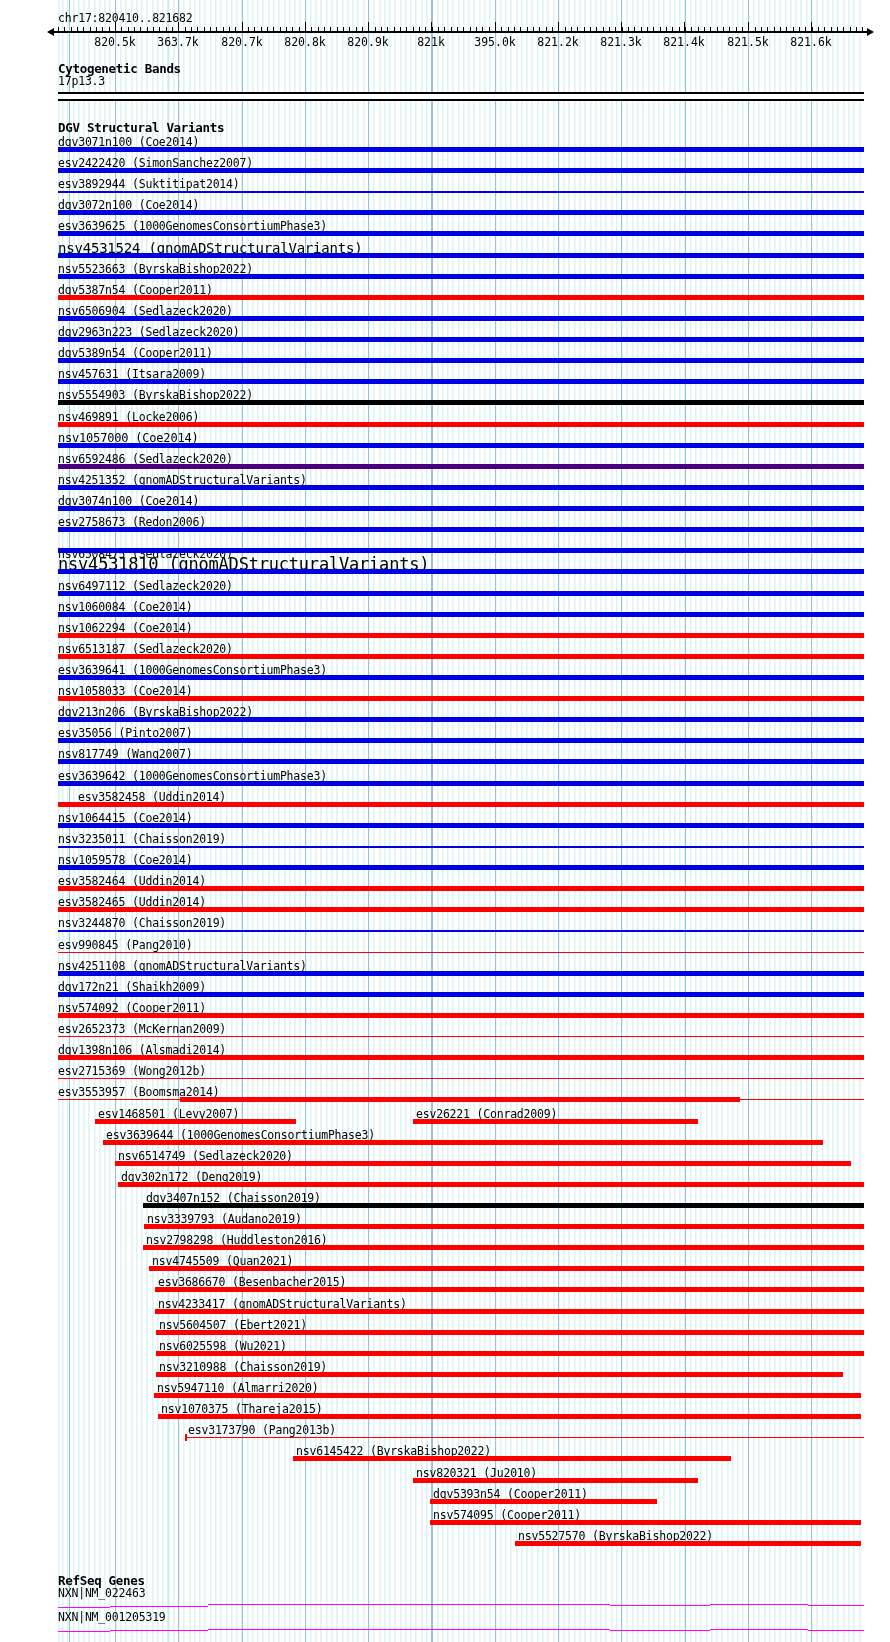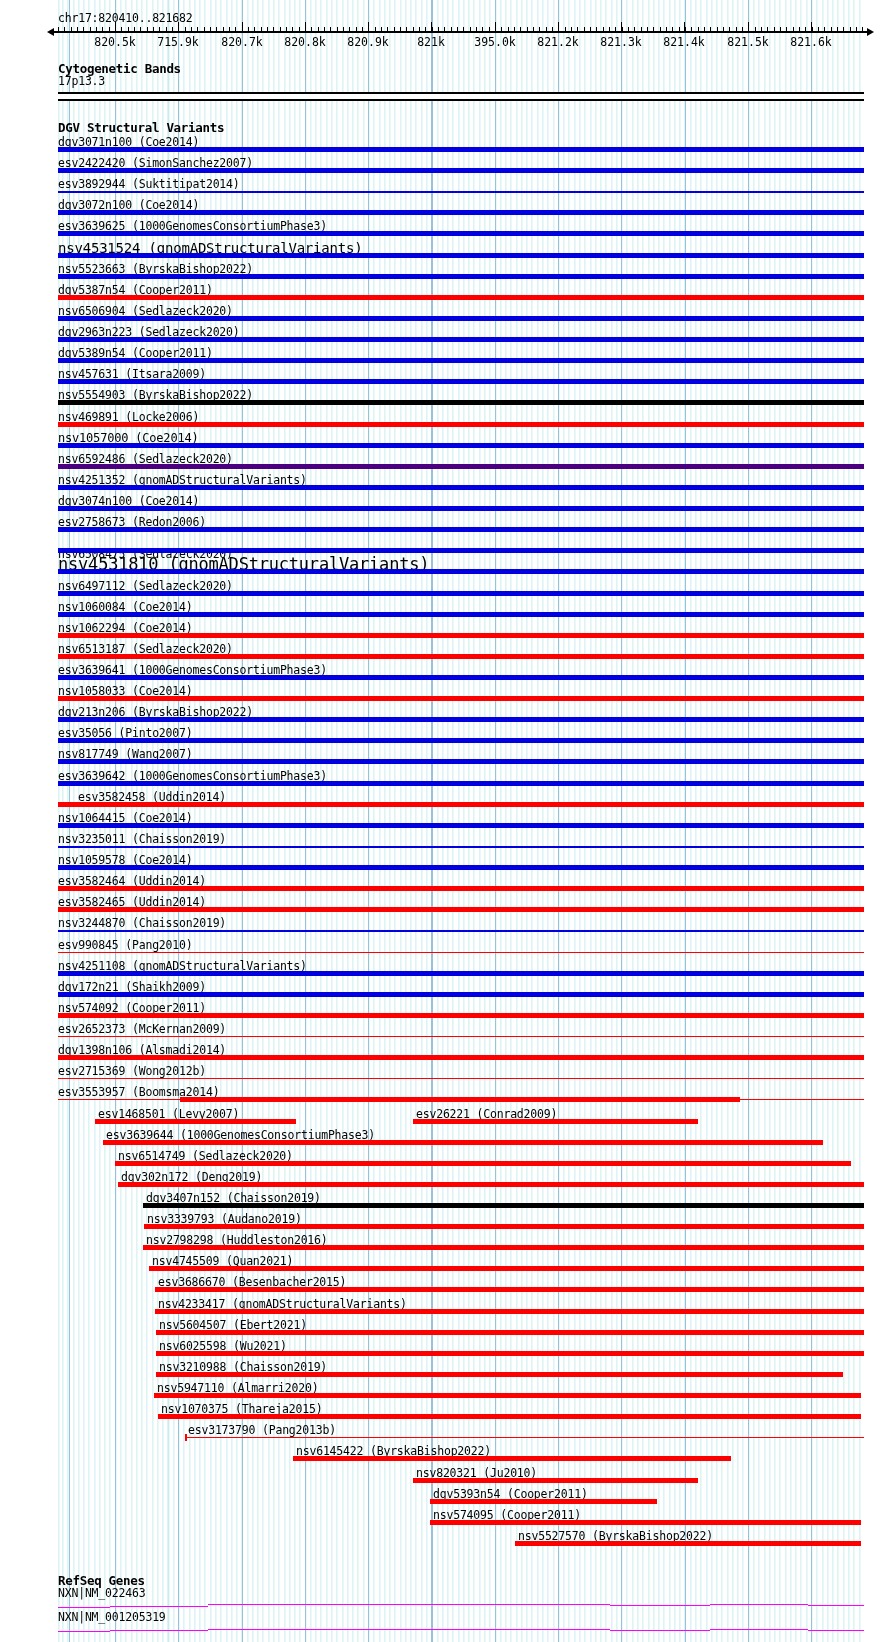--- a/index.html
+++ b/index.html
@@ -164,21 +164,21 @@
       <div style="position: absolute; left: 824.2px; top: 27px; width: 1px; height: 4px; background: rgb(0, 0, 0);"></div>
       <div style="position: absolute; left: 830.5px; top: 27px; width: 1px; height: 4px; background: rgb(0, 0, 0);"></div>
       <div style="position: absolute; left: 836.8px; top: 27px; width: 1px; height: 4px; background: rgb(0, 0, 0);"></div>
       <div style="position: absolute; left: 843.2px; top: 27px; width: 1px; height: 4px; background: rgb(0, 0, 0);"></div>
       <div style="position: absolute; left: 849.5px; top: 27px; width: 1px; height: 4px; background: rgb(0, 0, 0);"></div>
       <div style="position: absolute; left: 855.8px; top: 27px; width: 1px; height: 4px; background: rgb(0, 0, 0);"></div>
       <div style="position: absolute; left: 862.2px; top: 27px; width: 1px; height: 4px; background: rgb(0, 0, 0);"></div>
       <div style="position: absolute; left: 115px; top: 22px; width: 1px; height: 9px; background: rgb(0, 0, 0);"></div>
       <div style="position: absolute; left: 115px; top: 37px; font-size: 11.5px; line-height: 11px; transform: translateX(-50%); white-space: nowrap;">820.5k</div>
       <div style="position: absolute; left: 178px; top: 22px; width: 1px; height: 9px; background: rgb(0, 0, 0);"></div>
-      <div style="position: absolute; left: 178px; top: 37px; font-size: 11.5px; line-height: 11px; transform: translateX(-50%); white-space: nowrap;">715.9k</div>
+      <div style="position: absolute; left: 178px; top: 37px; font-size: 11.5px; line-height: 11px; transform: translateX(-50%); white-space: nowrap;">363.7k</div>
       <div style="position: absolute; left: 242px; top: 22px; width: 1px; height: 9px; background: rgb(0, 0, 0);"></div>
       <div style="position: absolute; left: 242px; top: 37px; font-size: 11.5px; line-height: 11px; transform: translateX(-50%); white-space: nowrap;">820.7k</div>
       <div style="position: absolute; left: 305px; top: 22px; width: 1px; height: 9px; background: rgb(0, 0, 0);"></div>
       <div style="position: absolute; left: 305px; top: 37px; font-size: 11.5px; line-height: 11px; transform: translateX(-50%); white-space: nowrap;">820.8k</div>
       <div style="position: absolute; left: 368px; top: 22px; width: 1px; height: 9px; background: rgb(0, 0, 0);"></div>
       <div style="position: absolute; left: 368px; top: 37px; font-size: 11.5px; line-height: 11px; transform: translateX(-50%); white-space: nowrap;">820.9k</div>
       <div style="position: absolute; left: 431px; top: 22px; width: 1px; height: 9px; background: rgb(0, 0, 0);"></div>
       <div style="position: absolute; left: 431px; top: 37px; font-size: 11.5px; line-height: 11px; transform: translateX(-50%); white-space: nowrap;">821k</div>
       <div style="position: absolute; left: 495px; top: 22px; width: 1px; height: 9px; background: rgb(0, 0, 0);"></div>
       <div style="position: absolute; left: 495px; top: 37px; font-size: 11.5px; line-height: 11px; transform: translateX(-50%); white-space: nowrap;">395.0k</div>

